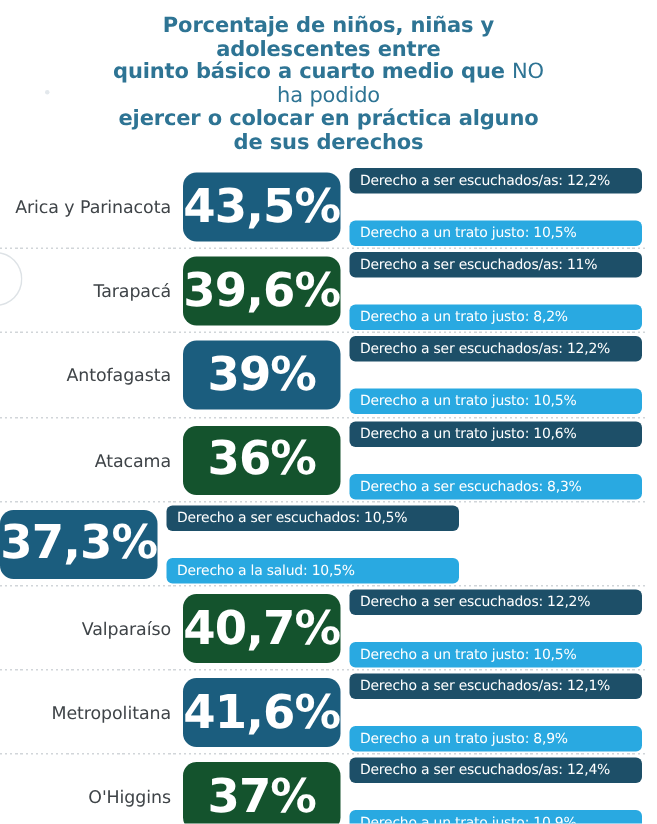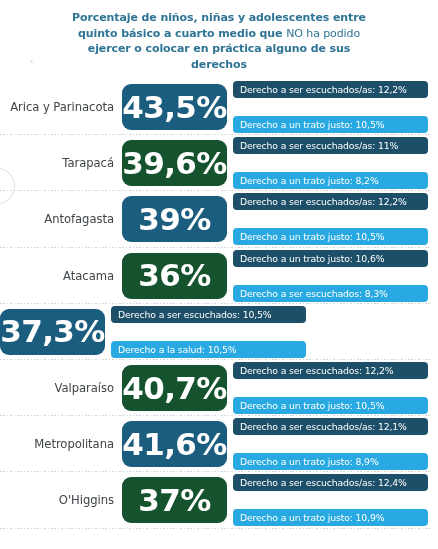--- a/index.html
+++ b/index.html
@@ -36,21 +36,21 @@
     background: #e3e8ec;
     border-radius: 50%;
   }
 
   
   .chart-title {
     width: 300px;
     margin: 6px auto 0 auto;
     text-align: center;
     color: #2e7494;
-    font-size: 11px;
+    font-size: 14px;
     line-height: 15.5px;
     font-weight: 600;
     letter-spacing: -0.1px;
     padding-top: 4px;
   }
   .chart-title .hl {
     color: #2e7494;
     font-weight: 400;
   }
 

